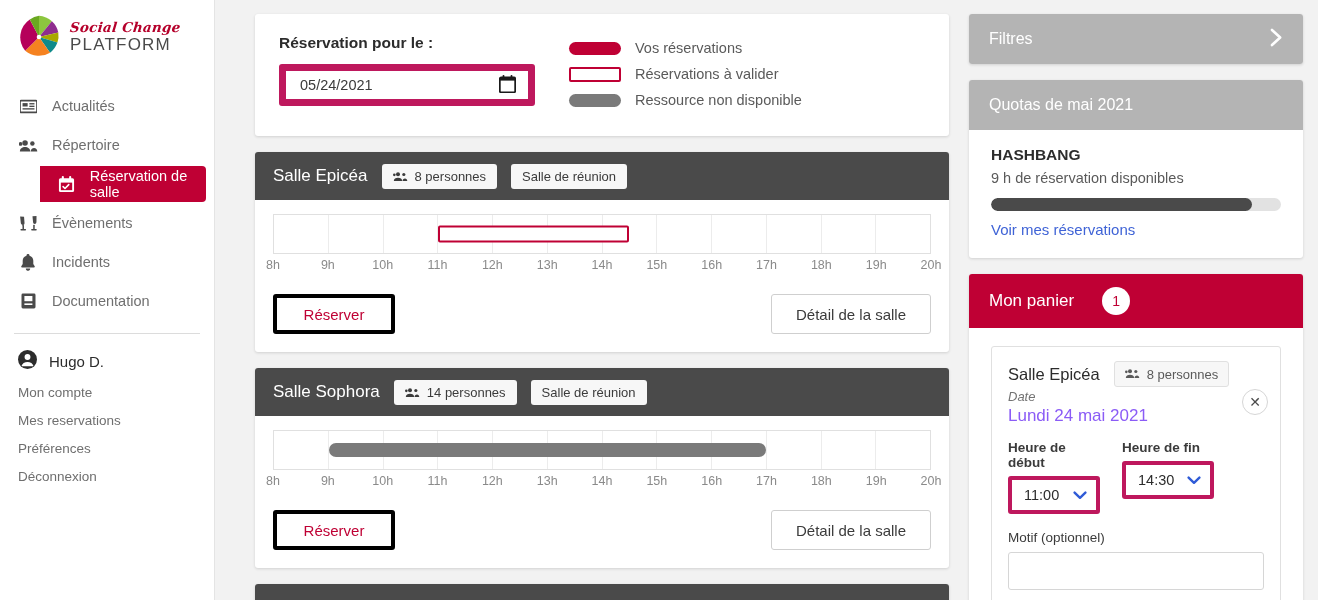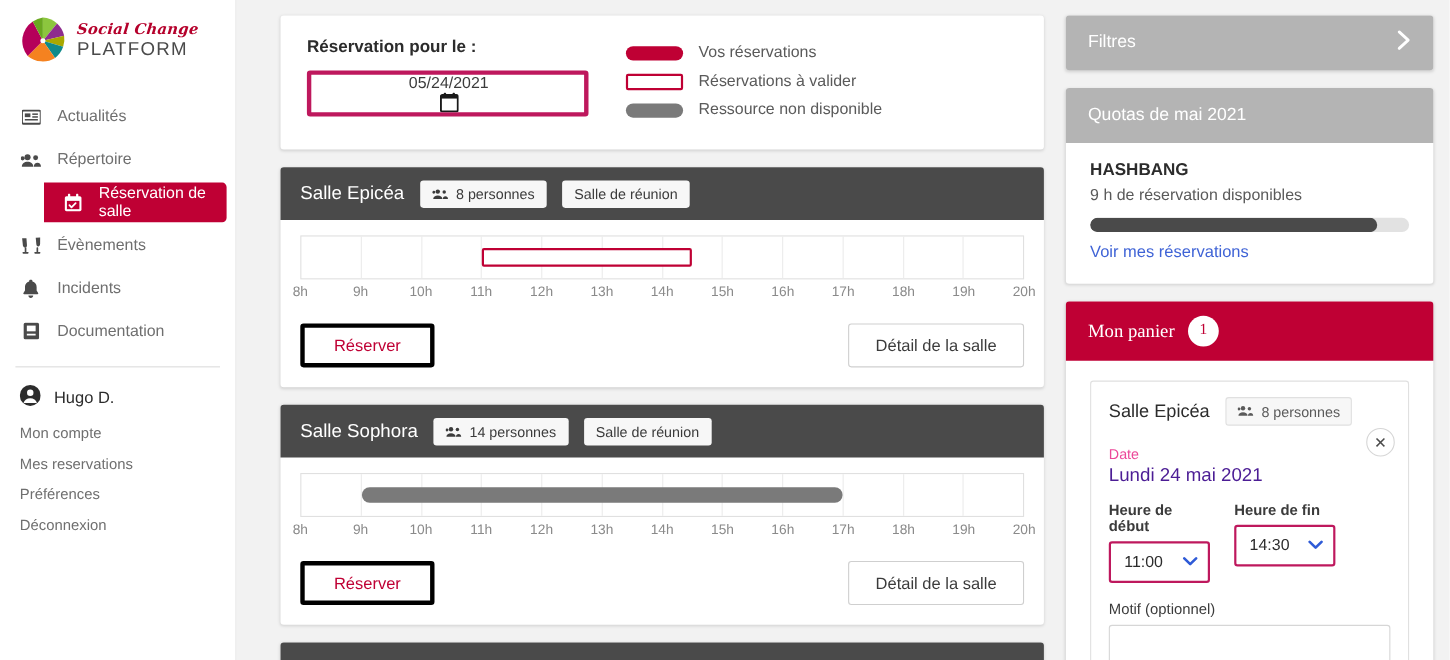--- a/index.html
+++ b/index.html
@@ -72,24 +72,24 @@
     box-shadow: 0 1px 3px rgba(0,0,0,.14);
     margin-bottom: 16px;
   }
 
   
   .top-panel { display: flex; padding: 20px 9px 22px 24px; }
   .dp-block { width: 290px; }
   .dp-label { font-size: 15.5px; font-weight: bold; color: #2c2c2c; margin-bottom: 12px; }
   .dp-input {
     width: 256px; height: 42px;
-    border: 4px solid #be185d; border-radius: 3px;
+    border: 7px solid #be185d; border-radius: 3px;
     display: flex; align-items: center; justify-content: space-between;
     padding: 0 12px 0 14px; background: #fff;
-    font-size: 14.5px; color: #3b3b3b; cursor: pointer; flex-direction: column;
+    font-size: 14.5px; color: #3b3b3b; cursor: pointer;
   }
   .legend { padding-top: 2px; }
   .legend-row { display: flex; align-items: center; gap: 14px; height: 24px; margin-bottom: 2px; }
   .swatch { width: 52px; height: 13px; border-radius: 7px; flex: 0 0 52px; }
   .sw-mine { background: #bf0034; }
   .sw-pending { background: #ffffff; border: 2px solid #bf0034; border-radius: 2px; height: 15px; }
   .sw-unavail { background: #7a7a7a; }
   .legend-lbl { font-size: 14.5px; color: #5a5a5a; }
 
   
@@ -152,22 +152,22 @@
   }
   .quota-body { padding: 16px 22px 20px 22px; }
   .quota-org { font-size: 15.5px; font-weight: bold; color: #2c2c2c; }
   .quota-sub { font-size: 14.5px; color: #5a5a5a; margin: 6px 0 12px 0; }
   .progress { height: 13px; border-radius: 7px; background: #e2e2e2; overflow: hidden; }
   .progress-fill { height: 100%; background: #4a4a4a; border-radius: 7px; }
   .quota-link { display: block; margin-top: 10px; font-size: 15px; color: #3f63d6; cursor: pointer; }
 
   .cart-head {
     background: #bf0034; color: #ffffff;
-    height: 54px; display: flex; align-items: center; gap: 12px;
-    padding: 0 20px; border-radius: 3px 3px 0 0; font-size: 17px; font-family: Liberation Serif, serif;
+    height: 54px; display: flex; align-items: center; gap: 28px;
+    padding: 0 20px; border-radius: 3px 3px 0 0; font-size: 17px;
   }
   .cart-badge {
     width: 28px; height: 28px; border-radius: 50%;
     background: #ffffff; color: #bf0034;
     display: flex; align-items: center; justify-content: center;
     font-size: 14px;
   }
   .cart-body { padding: 18px 22px 8px 22px; }
   .cart-item {
     border: 1px solid #e0e0e0; border-radius: 3px;
@@ -180,27 +180,27 @@
     border-radius: 3px; height: 26px;
     display: flex; align-items: center; gap: 7px; padding: 0 10px; font-size: 13px;
   }
   .ci-close {
     position: absolute; right: 12px; top: 42px;
     width: 26px; height: 26px; border-radius: 50%;
     border: 1px solid #d6d6d6; background: #fff; color: #4a4a4a;
     display: flex; align-items: center; justify-content: center;
     font-size: 14px; cursor: pointer;
   }
-  .fld-label { font-size: 13px; color: #ec4899; margin-top: 18px; }
-  .fld-value { font-size: 17px; color: #4c1d95; margin-top: 2px; }
+  .fld-label { font-size: 13px; color: #737373; margin-top: 2px; font-style: italic; }
+  .fld-value { font-size: 17px; color: #8b5cf6; margin-top: 2px; }
   .time-row { display: flex; gap: 22px; margin-top: 14px; }
   .time-col { width: 92px; }
   .time-lbl { font-size: 13.5px; font-weight: bold; color: #3b3b3b; margin-bottom: 6px; }
   .select {
-    height: 38px; border: 2px solid #be185d; border-radius: 3px;
+    height: 38px; border: 4px solid #be185d; border-radius: 3px;
     display: flex; align-items: center; justify-content: space-between;
     padding: 0 9px 0 12px; font-size: 14.5px; color: #2c2c2c; background: #fff; cursor: pointer;
   }
   .chev-blue { color: #2f5bd7; }
   .motif-lbl { font-size: 13.5px; color: #3b3b3b; margin-top: 16px; }
   .motif-input {
     margin-top: 7px; height: 38px;
     border: 1px solid #d6d6d6; border-radius: 3px; background: #fff;
   }
 </style>

